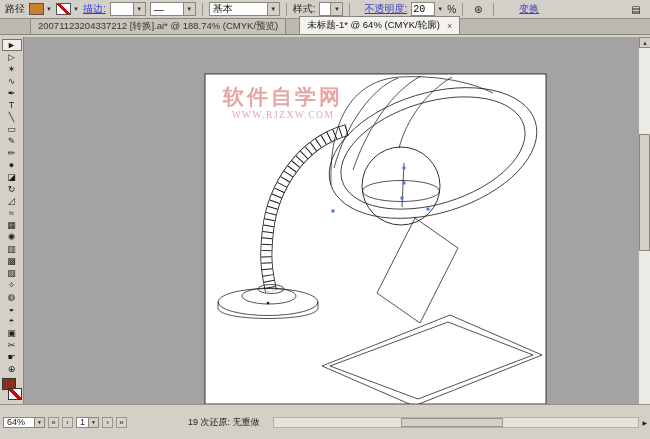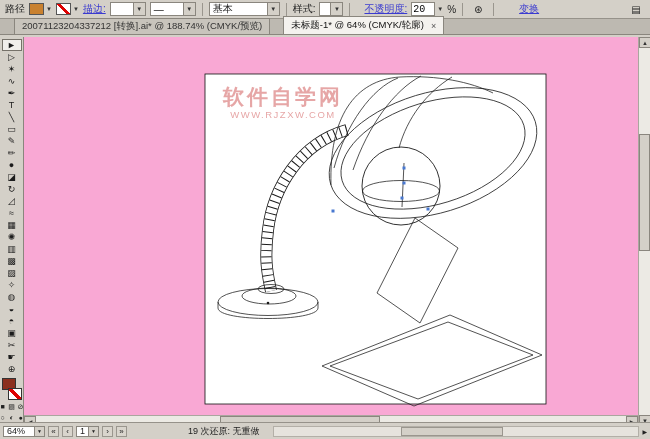--- a/index.html
+++ b/index.html
@@ -21,58 +21,58 @@
     box-sizing:border-box;padding-left:3px;white-space:nowrap;flex:0 0 auto;}
   .combo .arrow{width:11px;height:100%;margin-left:auto;background:#d4d0c8;border-left:1px solid #8a867e;
     font-size:6px;display:flex;align-items:center;justify-content:center;color:#333;}
   .opacity-input{width:20px;height:12px;border:1px solid #8a867e;font-size:10px;padding:0 1px;
     font-family:Liberation Mono, monospace;}
   .icon-btn{width:16px;height:15px;border:1px solid transparent;display:flex;align-items:center;
     justify-content:center;font-size:10px;flex:0 0 auto;}
 
   
   .tab-bar{position:absolute;left:0;top:19px;right:0;height:16px;background:#bdb9b1;
-    border-bottom:1px solid #8a867e;display:flex;align-items:flex-end;padding-left:14px;box-sizing:border-box;}
+    border-bottom:1px solid #8a867e;display:flex;align-items:flex-end;padding-left:30px;box-sizing:border-box;}
   .tab{height:15px;display:flex;align-items:center;gap:7px;padding:0 7px;border:1px solid #8a867e;
     border-bottom:none;font-size:9.5px;white-space:nowrap;background:#c8c4bc;color:#333;margin-right:1px;}
   .tab.active{background:#f4f2ee;height:17px;color:#111;margin-left:12px;}
   .tab .close{font-size:9px;color:#555;}
 
   
   .main{position:absolute;top:37px;left:0;right:0;bottom:13px;}
   .toolbar{position:absolute;left:0;top:0;bottom:0;width:24px;background:#d4d0c8;
     border-right:1px solid #8a867e;box-sizing:border-box;display:flex;flex-direction:column;
     align-items:center;padding-top:2px;overflow:hidden;}
   .tool{width:20px;height:12px;line-height:12px;text-align:center;font-size:9px;color:#1c1c1c;
     flex:0 0 auto;box-sizing:border-box;}
   .tool.active{background:#f1efeb;border:1px solid #76726a;line-height:10px;}
   .tb-swatches{position:relative;width:20px;height:22px;margin-top:3px;flex:0 0 auto;}
   .fillsw{position:absolute;left:0;top:0;width:12px;height:10px;border:1px solid #333;}
   .strokesw{position:absolute;right:0;bottom:0;width:12px;height:10px;border:1px solid #333;background:#fff;
     background-image:linear-gradient(45deg,transparent 40%,#d00 40%,#d00 60%,transparent 60%);}
   .minirow{display:flex;gap:2px;margin-top:2px;flex:0 0 auto;}
   .mini{width:7px;height:9px;font-size:7px;line-height:9px;text-align:center;color:#222;}
 
-  .canvas{position:absolute;left:24px;top:0;right:12px;bottom:11px;background:#f9a8d4;overflow:hidden;}
+  .canvas{position:absolute;left:24px;top:0;right:12px;bottom:11px;background:#a3a3a3;overflow:hidden;font-family:Liberation Serif, serif;}
   .canvas svg{display:block;width:100%;height:100%;}
 
   
   .vscroll{position:absolute;right:0;top:0;bottom:0;width:12px;background:#eceae4;
     border-left:1px solid #aaa69e;box-sizing:border-box;}
   .hscroll{position:absolute;left:24px;right:12px;bottom:0;height:11px;background:#eceae4;
     border-top:1px solid #aaa69e;box-sizing:border-box;}
   .sbtn{position:absolute;background:#d4d0c8;border:1px solid #8a867e;font-size:6px;color:#333;
     display:flex;align-items:center;justify-content:center;box-sizing:border-box;}
   .vscroll .sbtn{width:12px;height:11px;left:0;}
   .hscroll .sbtn{height:10px;width:12px;top:0;}
   .thumb{position:absolute;background:#d4d0c8;border:1px solid #8a867e;box-sizing:border-box;}
 
   
   .status-bar{position:absolute;left:0;bottom:0;right:0;height:13px;background:#d4d0c8;
-    border-top:1px solid #96928a;display:flex;align-items:center;gap:3px;padding:8px 3px;
+    border-top:1px solid #96928a;display:flex;align-items:center;gap:3px;padding:17px 3px;
     box-sizing:border-box;font-size:9px;}
   .zoom-box{height:11px;width:42px;background:#fff;border:1px solid #8a867e;display:flex;
     align-items:center;box-sizing:border-box;padding-left:3px;}
   .zoom-box .arrow{margin-left:auto;width:9px;height:100%;background:#d4d0c8;border-left:1px solid #8a867e;
     font-size:5px;display:flex;align-items:center;justify-content:center;}
   .navbtn{width:11px;height:11px;border:1px solid #9a968e;background:#d9d5cd;font-size:8px;
     line-height:9px;text-align:center;box-sizing:border-box;}
   .ab-combo{height:11px;background:#fff;border:1px solid #8a867e;display:flex;align-items:center;
     padding-left:3px;box-sizing:border-box;}
   .ab-combo .arrow{width:9px;height:100%;margin-left:3px;background:#d4d0c8;border-left:1px solid #8a867e;

